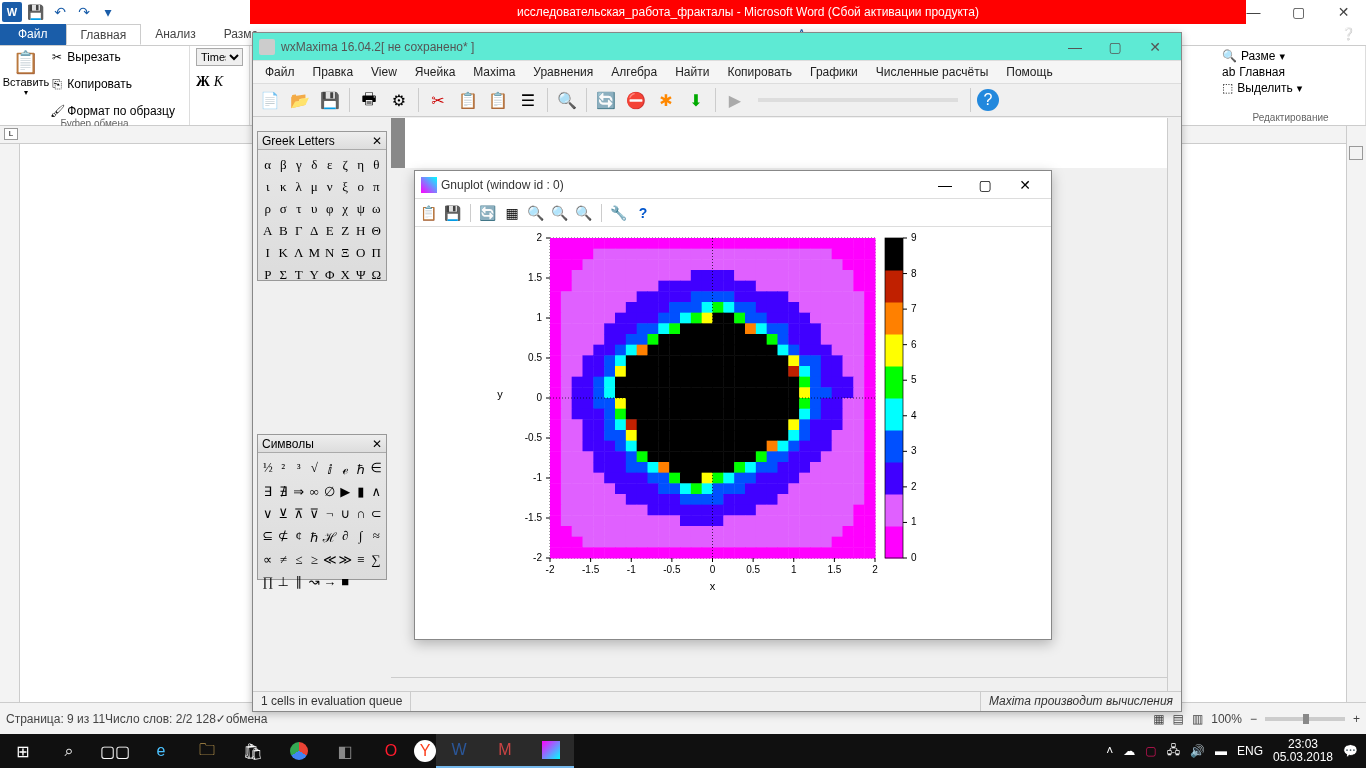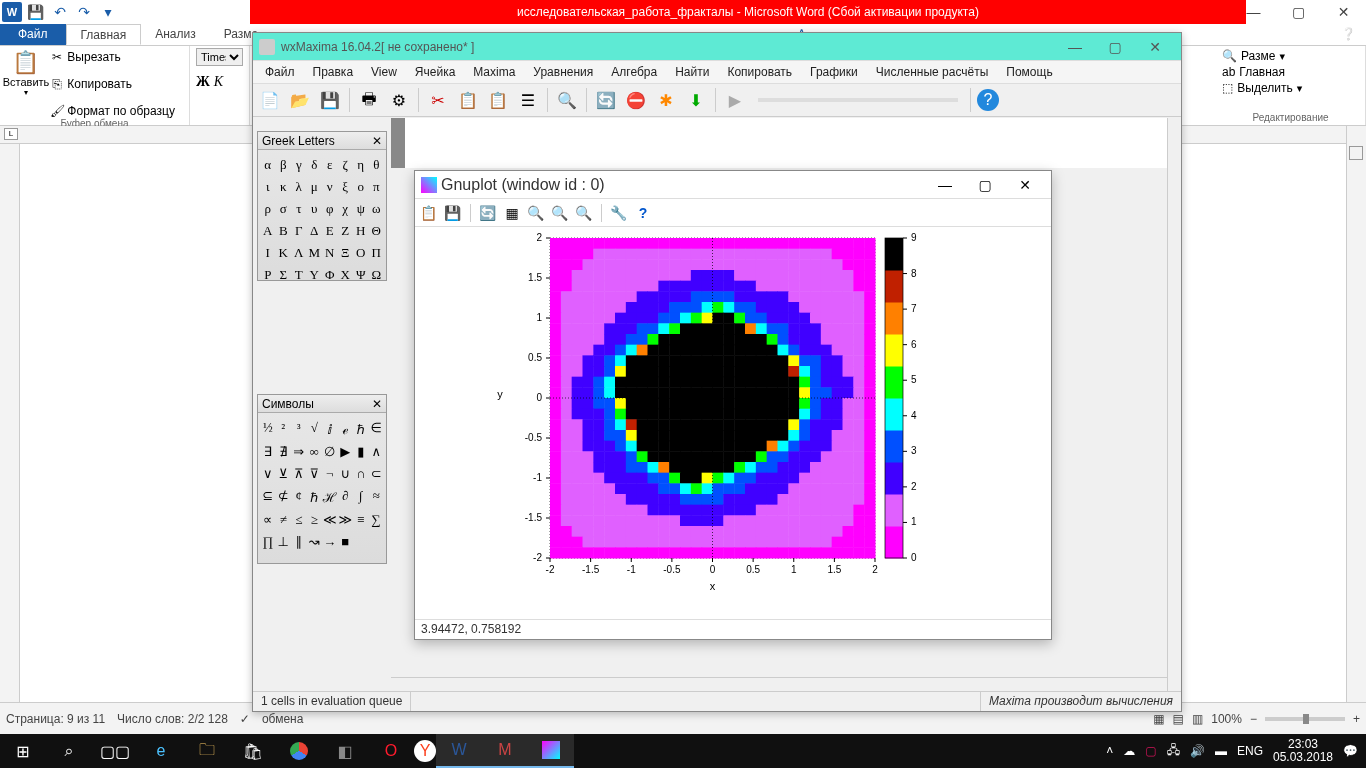--- a/index.html
+++ b/index.html
@@ -27,21 +27,21 @@
 .clip-items { display:flex; flex-direction:column; gap:13px; font-size:11px; padding-top:2px; }
 .clip-items div span.i { display:inline-block; width:14px; text-align:center; }
 .font-sec select { font-size:11px; border:1px solid #aaa; height:18px; }
 .font-btns { display:flex; gap:4px; margin-top:4px; }
 .font-btns span { font-family:"Times New Roman"; font-size:14px; }
 .edit-sec { margin-left:auto; }
 .edit-sec .row { display:flex; align-items:center; gap:4px; font-size:11px; padding:1px 0; }
 .word-ruler { position:absolute; top:126px; left:0; width:1366px; height:18px; background:#f3f3f3; border-bottom:1px solid #ccc; }
 .word-doc { position:absolute; top:144px; left:0; width:250px; bottom:58px; background:#fff; }
 .word-doc .vruler { position:absolute; top:0; left:0; width:20px; height:100%; background:#f3f3f3; border-right:1px solid #ccc; }
-.word-status { position:absolute; bottom:34px; left:0; width:1366px; height:32px; background:#f3f3f3; border-top:1px solid #ccc; display:flex; align-items:center; padding:0 6px; font-size:11px; color:#444; gap:12px; }
+.word-status { position:absolute; bottom:34px; left:0; width:1366px; height:32px; background:#f3f3f3; border-top:1px solid #ccc; display:flex; align-items:center; padding:0 6px; font-size:11px; color:#444; }
 .word-status .right { margin-left:auto; display:flex; gap:8px; align-items:center;}
 .word-doc-right { position:absolute; top:126px; right:0; width:20px; bottom:58px; background:#f3f3f3; border-left:1px solid #ccc; }
 
 
 .maxima { position:absolute; top:32px; left:252px; width:930px; height:680px; background:#f0f0f0; border:1px solid #888; box-shadow:0 2px 8px rgba(0,0,0,0.25); }
 .maxima .titlebar { height:28px; background:#5eead4; display:flex; align-items:center; padding:0 6px; border-bottom:1px solid #ddd; }
 .maxima .titlebar .ic { width:16px;height:16px;background:#ccc;border-radius:2px;margin-right:6px; }
 .maxima .titlebar .t { color:#555; font-size:12px; }
 .maxima .titlebar .wctl { margin-left:auto; display:flex; }
 .maxima .titlebar .wctl div { width:40px; text-align:center; color:#555; font-size:14px; }
@@ -62,21 +62,21 @@
 .maxima .code .arg { color:#088; }
 .maxima .statusbar { position:absolute; bottom:0; left:0; right:0; height:20px; background:#f0f0f0; border-top:1px solid #ccc; display:flex; font-size:11px; color:#333; }
 .maxima .statusbar div { padding:2px 8px; border-right:1px solid #ccc; }
 .maxima .statusbar .r { margin-left:auto; border-left:1px solid #ccc; border-right:none;font-style:italic;}
 .maxima .vscroll { position:absolute; top:85px; right:0; width:14px; bottom:20px; background:#f0f0f0; border-left:1px solid #ccc; }
 .maxima .hscroll { position:absolute; bottom:20px; left:138px; right:14px; height:14px; background:#f0f0f0; border-top:1px solid #ccc; }
 
 
 .gnuplot { position:absolute; top:170px; left:414px; width:638px; height:470px; background:#fff; border:1px solid #888; box-shadow:0 4px 12px rgba(0,0,0,0.25); }
 .gnuplot .titlebar { height:28px; background:#fff; display:flex; align-items:center; padding:0 6px; border-bottom:1px solid #ddd; }
-.gnuplot .titlebar .t { font-size:16px; color:#333; margin-left:4px; }
+.gnuplot .titlebar .t { font-size:12px; color:#333; margin-left:4px; }
 .gnuplot .titlebar .wctl { margin-left:auto; display:flex; }
 .gnuplot .titlebar .wctl div { width:40px; text-align:center; font-size:14px; }
 .gnuplot .toolbar { height:28px; display:flex; align-items:center; padding:0 4px; gap:4px; border-bottom:1px solid #ddd; }
 .gnuplot .toolbar .tb { width:20px; height:20px; display:flex; align-items:center; justify-content:center; font-size:14px; }
 .gnuplot .toolbar .sep { width:1px; height:18px; background:#ccc; margin:0 3px; }
 .gnuplot .plot { position:absolute; top:56px; left:0; right:0; bottom:20px; }
 .gnuplot .status { position:absolute; bottom:0; left:0; right:0; height:20px; padding:2px 6px; font-size:12px; color:#333; border-top:1px solid #ddd; }
 .gnuplot svg { width:100%; height:100%; }
 .axis-label { font-size:11px; fill:#000; font-family:sans-serif; }
 .tick { font-size:10px; fill:#000; font-family:sans-serif; }
@@ -277,21 +277,21 @@
         <span>Σ</span>
         <span>Τ</span>
         <span>Υ</span>
         <span>Φ</span>
         <span>Χ</span>
         <span>Ψ</span>
         <span>Ω</span>
       </div>
   </div>
 
-  <div class="sidepanel" style="top:348px;height:170px;">
+  <div class="sidepanel" style="top:388px;height:146px;">
     <div class="hd">
         <span>Символы</span>
         <span>✕</span>
       </div>
     <div class="grid" id="sym-grid">
         <span>½</span>
         <span>²</span>
         <span>³</span>
         <span>√</span>
         <span>ⅈ</span>
@@ -1342,21 +1342,20 @@
         <line x1="488" y1="116.66666666666669" x2="492" y2="116.66666666666669" stroke="#000"></line>
         <text class="tick" x="496" y="119.66666666666669">6</text>
         <line x1="488" y1="81.11111111111111" x2="492" y2="81.11111111111111" stroke="#000"></line>
         <text class="tick" x="496" y="84.11111111111111">7</text>
         <line x1="488" y1="45.55555555555554" x2="492" y2="45.55555555555554" stroke="#000"></line>
         <text class="tick" x="496" y="48.55555555555554">8</text>
         <line x1="488" y1="10" x2="492" y2="10" stroke="#000"></line>
         <text class="tick" x="496" y="13">9</text>
       </svg>
   </div>
-  <div class="status">3.94472,  0.758192</div>
 </div>
 
 <div class="taskbar">
   <div class="tb">⊞</div>
   <div class="tb">⌕</div>
   <div class="tb">▢▢</div>
   <div class="tb" style="color:#4cc2ff;">e</div>
   <div class="tb" style="color:#ffcc66;">🗀</div>
   <div class="tb">🛍</div>
   <div class="tb">

